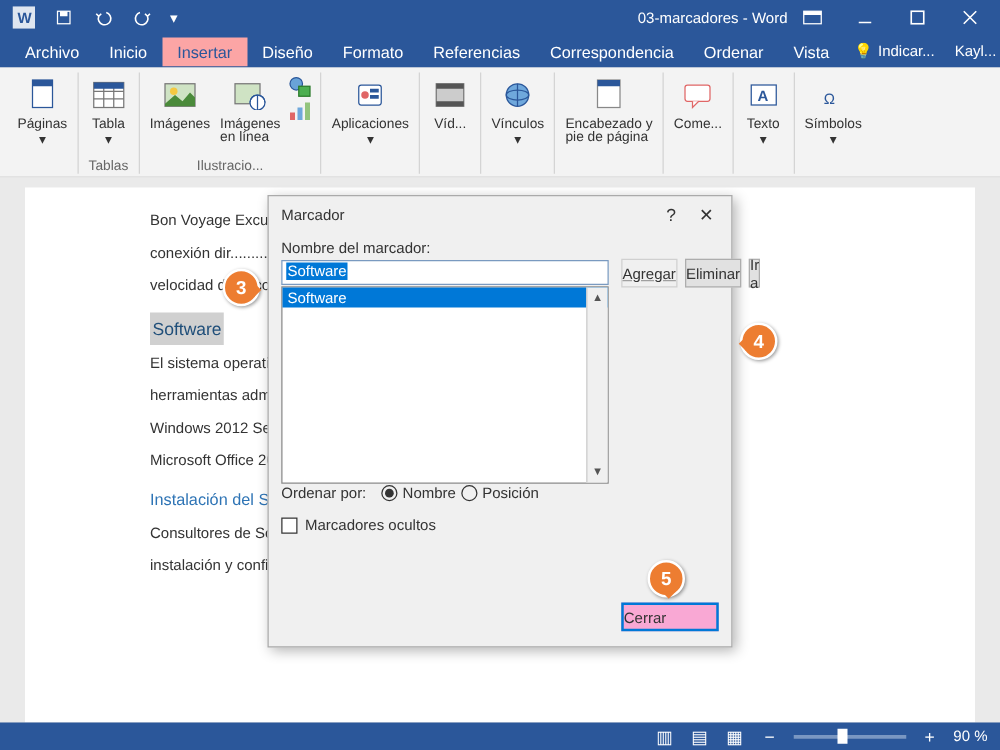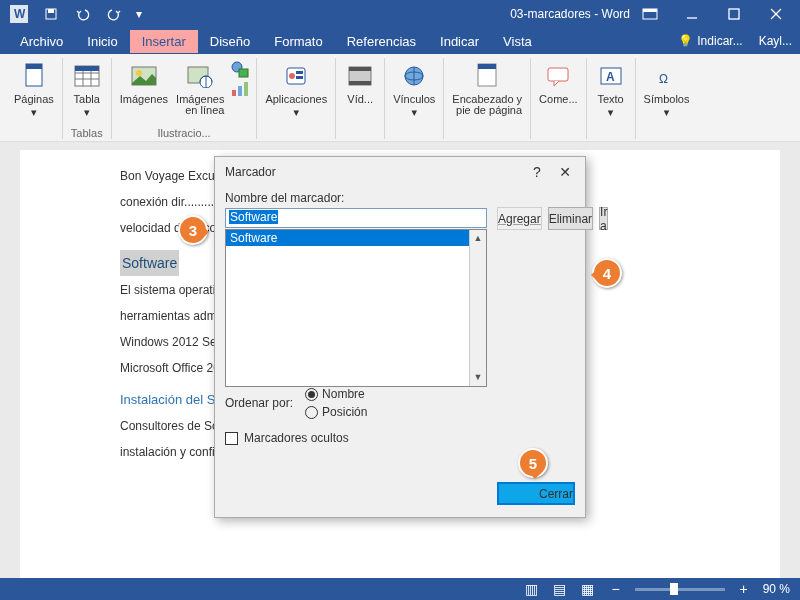--- a/index.html
+++ b/index.html
@@ -13,21 +13,21 @@
 .menu-bar{height:26px;background:#2b579a;display:flex;align-items:center;padding-left:8px}
 .menu-bar .tab{padding:4px 12px;color:#fff;font-size:13px;cursor:pointer}
 .menu-bar .tab.active{background:#fca5a5;color:#2b579a}
 .menu-bar .spacer{flex:1}
 .menu-bar .right-item{padding:4px 8px;color:#fff;font-size:12px;display:flex;align-items:center;gap:4px}
 .ribbon{height:88px;background:#f3f3f3;border-bottom:1px solid #ddd;display:flex;padding:4px 6px 2px}
 .ribbon-group{display:flex;flex-direction:column;align-items:center;padding:0 6px;gap:2px}
 .ribbon-group.bordered{border-right:1px solid #d4d4d4}
 .ribbon-btn{display:flex;flex-direction:column;align-items:center;gap:2px;padding:2px;cursor:pointer}
 .ribbon-btn .icon{width:32px;height:32px;display:flex;align-items:center;justify-content:center}
-.ribbon-btn .label{font-size:11px;line-height:11px;text-align:right}
+.ribbon-btn .label{font-size:11px;line-height:11px;text-align:left}
 .ribbon-group-label{font-size:11px;color:#666;margin-top:auto}
 .doc-area{position:absolute;top:142px;left:0;right:0;bottom:22px;background:#eaeaea;overflow:hidden}
 .doc-page{position:absolute;left:20px;right:20px;top:8px;bottom:0;background:#fff;padding:12px 100px;line-height:24px;font-size:13px;color:#333}
 .doc-page .para{margin:2px 0}
 .doc-page .heading1{color:#1f4e79;font-size:14px;margin-top:8px;background:#d0d0d0;display:inline-block;padding:1px 2px}
 .doc-page .heading2{color:#2e74b5;font-size:13px;margin-top:8px}
 .status-bar{position:absolute;bottom:0;left:0;right:0;height:22px;background:#2b579a;display:flex;align-items:center;justify-content:flex-end;padding:0 10px;gap:10px;color:#fff;font-size:12px}
 .status-bar .sb-icon{width:18px;height:18px;display:flex;align-items:center;justify-content:center;color:#fff;font-size:14px}
 .zoom-slider{width:90px;height:3px;background:#7a97c2;position:relative;display:flex;align-items:center}
 .zoom-slider .thumb{width:8px;height:12px;background:#fff;position:absolute;left:35px}
@@ -42,24 +42,24 @@
 .dlg-list{width:262px;height:158px;border:1px solid #888;background:#fff;margin-top:1px;position:relative}
 .dlg-list-item{background:#0078d7;color:#fff;padding:1px 4px}
 .dlg-list .scroll{position:absolute;right:0;top:0;bottom:0;width:17px;background:#f0f0f0;border-left:1px solid #ccc}
 .dlg-list .scroll .arr{height:17px;text-align:center;font-size:9px;line-height:17px;color:#555}
 .dlg-buttons{position:absolute;right:10px;top:50px;width:78px;display:flex;flex-direction:row;gap:6px}
 .dlg-btn{height:23px;border:1px solid #adadad;background:#e1e1e1;font-size:12px;cursor:pointer;display:flex;align-items:center;justify-content:center}
 .dlg-btn.disabled{color:#a0a0a0;border-color:#d0d0d0;background:#f0f0f0}
 .dlg-sort{margin-top:0;display:flex;align-items:center;gap:8px}
 .radio{width:13px;height:13px;border:1px solid #333;border-radius:50%;display:inline-flex;align-items:center;justify-content:center;margin-right:4px}
 .radio.on::after{content:"";width:7px;height:7px;background:#333;border-radius:50%}
-.sort-opts{display:flex;flex-direction:column;gap:4px;margin-left:4px}
+.sort-opts{display:flex;flex-direction:row;gap:4px;margin-left:4px}
 .dlg-check{margin-top:12px;display:flex;align-items:center;gap:6px}
 .checkbox{width:13px;height:13px;border:1px solid #333;background:#fff}
-.dlg-close-btn{position:absolute;right:10px;bottom:12px;width:78px;height:23px;border:2px solid #0078d7;background:#0ea5e9;display:flex;align-items:center;justify-content:flex-end;cursor:pointer}
+.dlg-close-btn{position:absolute;right:10px;bottom:12px;width:78px;height:23px;border:2px solid #0078d7;background:#f9a8d4;display:flex;align-items:center;justify-content:flex-start;cursor:pointer}
 .callout{position:absolute;width:30px;height:30px;background:#ed7d31;border:2px solid #fff;border-radius:50%;display:flex;align-items:center;justify-content:center;color:#fff;font-size:15px;font-weight:bold;z-index:200;box-shadow:1px 1px 3px rgba(0,0,0,0.4)}
 .callout.ptr-right::after{content:"";position:absolute;right:-9px;top:9px;border:6px solid transparent;border-left-color:#ed7d31}
 .callout.ptr-left::after{content:"";position:absolute;left:-9px;top:9px;border:6px solid transparent;border-right-color:#ed7d31}
 .callout.ptr-down::after{content:"";position:absolute;bottom:-9px;left:9px;border:6px solid transparent;border-top-color:#ed7d31}
 svg{display:block}
 </style>
 </head>
 <body>
 
 <div class="title-bar">
@@ -115,21 +115,22 @@
   </div>
 </div>
 
 <div class="menu-bar">
   <div class="tab">Archivo</div>
   <div class="tab">Inicio</div>
   <div class="tab active">Insertar</div>
   <div class="tab">Diseño</div>
   <div class="tab">Formato</div>
   <div class="tab">Referencias</div>
-  <div class="tab">Indicar</div>
+  <div class="tab">Correspondencia</div>
+  <div class="tab">Ordenar</div>
   <div class="tab">Vista</div>
   <div class="spacer"></div>
   <div class="right-item">
       <span style="color:#fff">💡</span>
       <span style="color:#fff">Indicar...</span>
     </div>
   <div class="right-item" style="color:#ffffff">Kayl...</div>
 
 </div>
 

